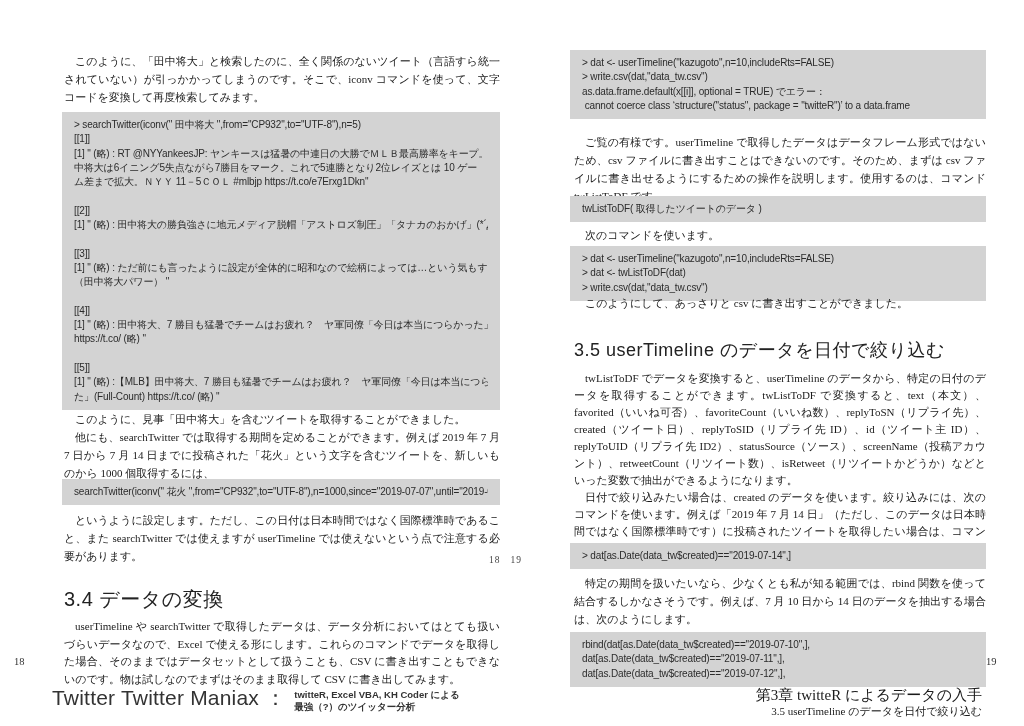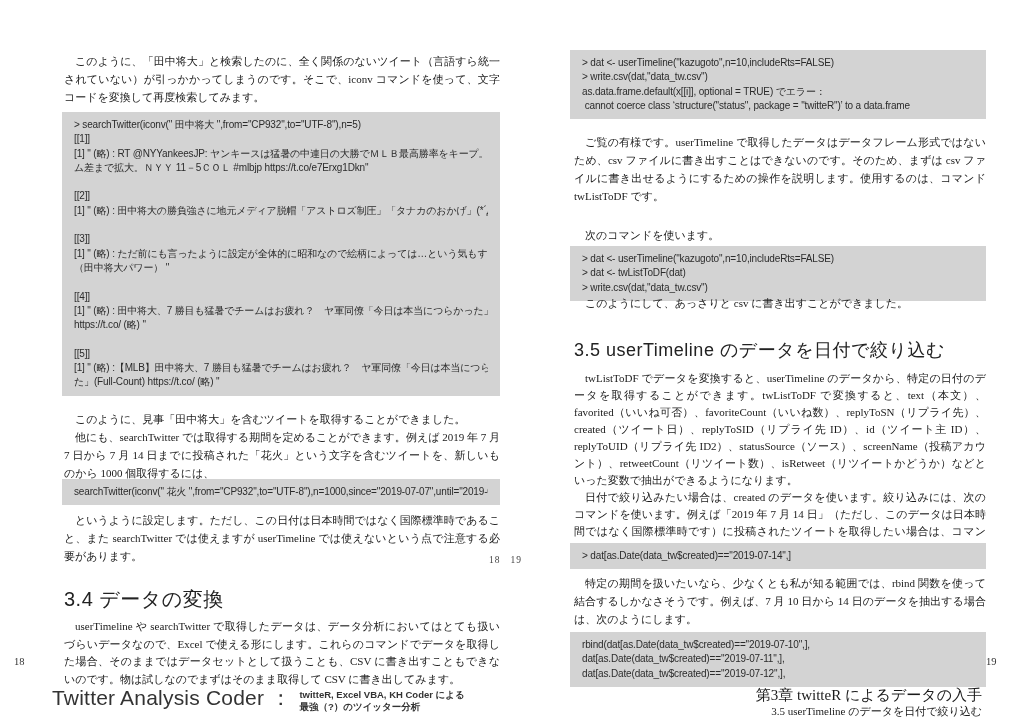--- a/index.html
+++ b/index.html
@@ -38,20 +38,21 @@
 <div class="spread">
 
   <div class="abs body-text" style="left:64px; top:52px; width:436px;">
     <p>このように、「田中将大」と検索したのに、全く関係のないツイート（言語すら統一されていない）が引っかかってしまうのです。そこで、iconv コマンドを使って、文字コードを変換して再度検索してみます。</p>
   </div>
 
   <div class="abs code" style="left: 62px; top: 112px; width: 438px; background: rgb(211, 211, 211);">
       <div class="code-line">&gt; searchTwitter(iconv(" 田中将大 ",from="CP932",to="UTF-8"),n=5)</div>
       <div class="code-line">[[1]]</div>
       <div class="code-line">[1] " (略) : RT @NYYankeesJP: ヤンキースは猛暑の中連日の大勝でＭＬＢ最高勝率をキープ。田</div>
+      <div class="code-line">中将大は6イニング5失点ながら7勝目をマーク。これで5連勝となり2位レイズとは 10 ゲー</div>
       <div class="code-line">ム差まで拡大。ＮＹＹ 11－5ＣＯＬ #mlbjp https://t.co/e7Erxg1Dkn"</div>
       <div class="code-line">&nbsp;</div>
       <div class="code-line">[[2]]</div>
       <div class="code-line">[1] " (略) : 田中将大の勝負強さに地元メディア脱帽「アストロズ制圧」「タナカのおかげ」(*´Д`*)"</div>
       <div class="code-line">&nbsp;</div>
       <div class="code-line">[[3]]</div>
       <div class="code-line">[1] " (略) : ただ前にも言ったように設定が全体的に昭和なので絵柄によっては…という気もする</div>
       <div class="code-line">（田中将大パワー） "</div>
       <div class="code-line">&nbsp;</div>
       <div class="code-line">[[4]]</div>
@@ -78,21 +79,21 @@
 
   <div class="abs heading" style="left:64px; top:586px;">3.4 データの変換</div>
 
   <div class="abs body-text" style="left:64px; top:618px; width:436px; line-height:17.5px;">
     <p>userTimeline や searchTwitter で取得したデータは、データ分析においてはとても扱いづらいデータなので、Excel で使える形にします。これらのコマンドでデータを取得した場合、そのままではデータセットとして扱うことも、CSV に書き出すこともできないのです。物は試しなのでまずはそのまま取得して CSV に書き出してみます。</p>
   </div>
 
   <div class="abs pagenum" style="left:14px; top:656px;">18</div>
 
   <div class="abs footer-left" style="left:52px; top:686px;">
-    <span class="f-title">Twitter Analysis Coder ：</span>
+    <span class="f-title">Twitter Twitter Maniax ：</span>
     <span class="f-sub">
       <div>twitteR, Excel VBA, KH Coder による</div>
       <div>最強（?）のツイッター分析</div>
     </span>
   </div>
 
   <div class="abs gutter-nums" style="left:484px; top:555px;">
     <span>18</span><span>19</span>
   </div>
 
@@ -100,20 +101,23 @@
       <div class="code-line">&gt; dat &lt;- userTimeline("kazugoto",n=10,includeRts=FALSE)</div>
       <div class="code-line">&gt; write.csv(dat,"data_tw.csv")</div>
       <div class="code-line">as.data.frame.default(x[[i]], optional = TRUE) でエラー：</div>
       <div class="code-line"> cannot coerce class ‘structure("status", package = "twitteR")’ to a data.frame</div>
     </div>
 
   <div class="abs body-text" style="left:574px; top:133px; width:412px;">
     <p>ご覧の有様です。userTimeline で取得したデータはデータフレーム形式ではないため、csv ファイルに書き出すことはできないのです。そのため、まずは csv ファイルに書き出せるようにするための操作を説明します。使用するのは、コマンド twListToDF です。</p>
   </div>
 
+  <div class="abs code" style="left: 570px; top: 196px; width: 416px; background: rgb(211, 211, 211);">
+      <div class="code-line">twListToDF( 取得したツイートのデータ )</div>
+    </div>
 
   <div class="abs body-text" style="left:574px; top:226px; width:412px;">
     <p>次のコマンドを使います。</p>
   </div>
 
   <div class="abs code" style="left: 570px; top: 246px; width: 416px; background: rgb(211, 211, 211);">
       <div class="code-line">&gt; dat &lt;- userTimeline("kazugoto",n=10,includeRts=FALSE)</div>
       <div class="code-line">&gt; dat &lt;- twListToDF(dat)</div>
       <div class="code-line">&gt; write.csv(dat,"data_tw.csv")</div>
     </div>

